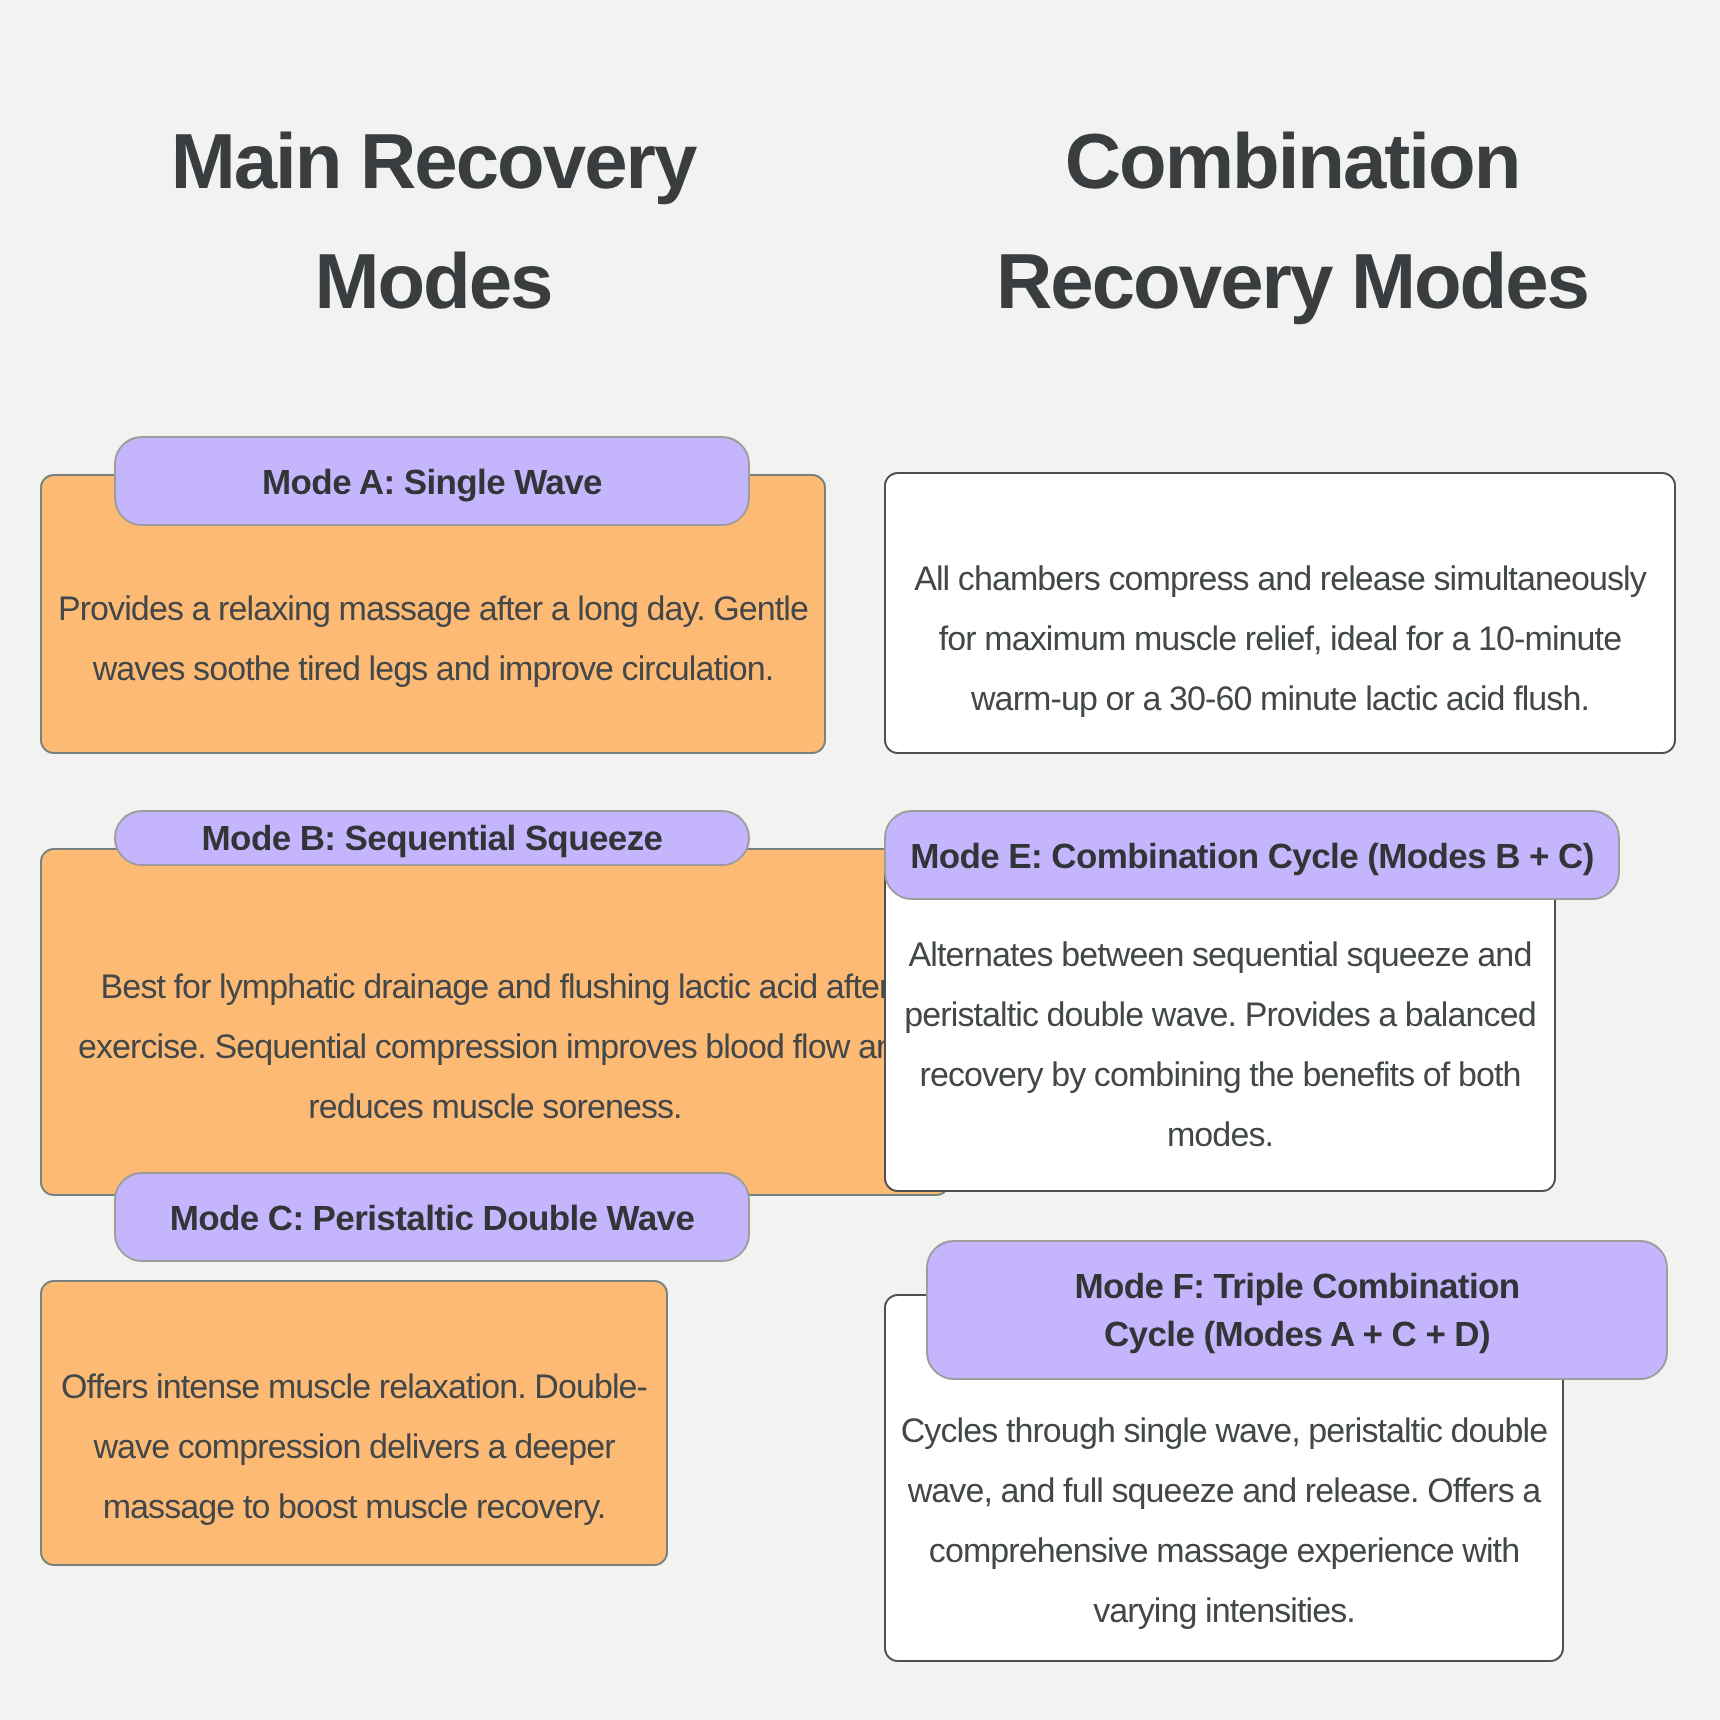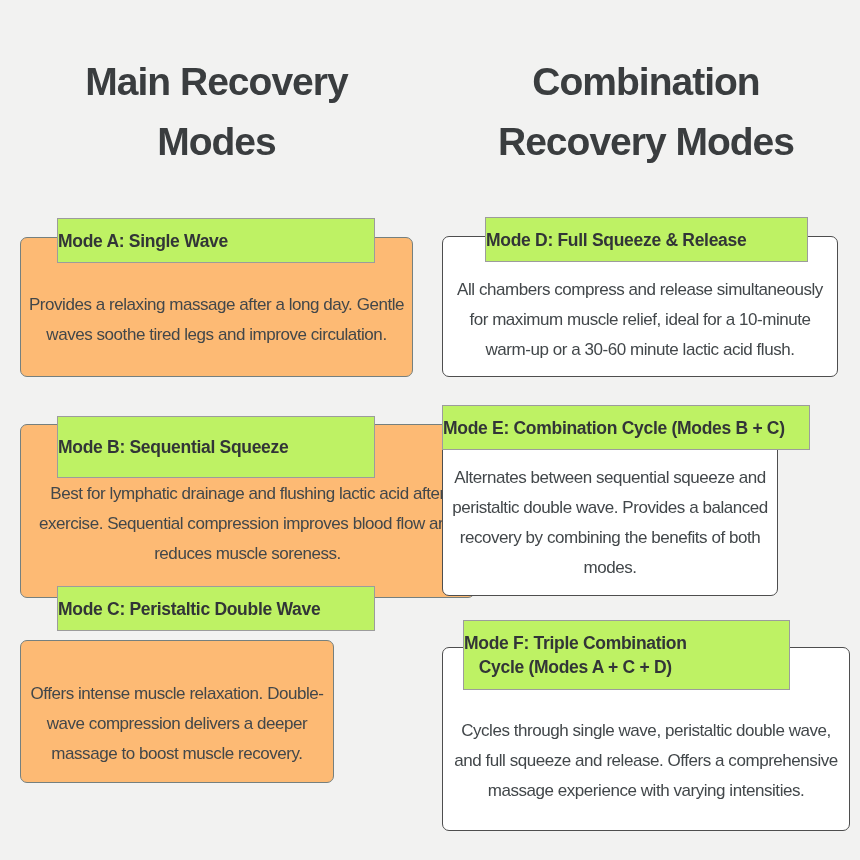--- a/index.html
+++ b/index.html
@@ -49,50 +49,50 @@
     padding: 0 7px;
     text-align: center;
     font-size: 17px;
     letter-spacing: -0.45px;
     line-height: 30px;
     color: #42474a;
   }
   .card-head {
     position: absolute;
     box-sizing: border-box;
-    background: #bef264;
+    background: #c4b5fd;
     border: 1.5px solid #9c9c9c;
-    border-radius: 0;
+    border-radius: 14px;
     display: flex;
     align-items: center;
-    justify-content: flex-start;
+    justify-content: center;
   }
   .head-text {
     text-align: center;
     font-size: 17.5px;
     font-weight: bold;
     letter-spacing: -0.3px;
     line-height: 24px;
     color: #323537;
     white-space: pre-line;
   }
 
   
   .body-a { left: 20px;  top: 237px; width: 393px; height: 140px; padding-top: 26px; }
   .head-a { left: 57px;  top: 218px; width: 318px; height: 45px; }
   .body-b { left: 20px;  top: 424px; width: 455px; height: 174px; padding-top: 26px; }
-  .head-b { left: 57px;  top: 416px; width: 318px; height: 62px; }
+  .head-b { left: 57px;  top: 405px; width: 318px; height: 28px; }
   .body-c { left: 20px;  top: 640px; width: 314px; height: 143px; padding-top: 25px; }
   .head-c { left: 57px;  top: 586px; width: 318px; height: 45px; }
   .body-d { left: 442px; top: 236px; width: 396px; height: 141px; padding-top: 27px; justify-content: flex-end; }
   .head-d { left: 485px; top: 217px; width: 323px; height: 45px; }
   .body-e { left: 442px; top: 424px; width: 336px; height: 172px; padding-top: 26px; }
   .head-e { left: 442px; top: 405px; width: 368px; height: 45px; }
-  .body-f { left: 442px; top: 647px; width: 408px; height: 184px; padding-top: 43px; }
-  .head-f { left: 463px; top: 620px; width: 327px; height: 70px; }
+  .body-f { left: 442px; top: 647px; width: 340px; height: 184px; padding-top: 43px; }
+  .head-f { left: 463px; top: 620px; width: 371px; height: 70px; }
 </style>
 </head>
 <body>
 
 <div class="page">
 
   <div class="col-title left">Main Recovery
 Modes</div>
 
   <div class="col-title right">Combination
@@ -115,23 +115,20 @@
   <div class="card-body teal body-c">
     <p class="body-text">Offers intense muscle relaxation. Double-wave compression delivers a deeper massage to boost muscle recovery.</p>
   </div>
   <div class="card-head head-c">
     <span class="head-text">Mode C: Peristaltic Double Wave</span>
   </div>
 
   <div class="card-body white body-d">
     <p class="body-text">All chambers compress and release simultaneously for maximum muscle relief, ideal for a 10-minute warm-up or a 30-60 minute lactic acid flush.</p>
   </div>
-  <div class="card-head head-d">
-    <span class="head-text">Mode D: Full Squeeze &amp; Release</span>
-  </div>
 
   <div class="card-body white body-e">
     <p class="body-text">Alternates between sequential squeeze and peristaltic double wave. Provides a balanced recovery by combining the benefits of both modes.</p>
   </div>
   <div class="card-head head-e">
     <span class="head-text">Mode E: Combination Cycle (Modes B + C)</span>
   </div>
 
   <div class="card-body white body-f">
     <p class="body-text">Cycles through single wave, peristaltic double wave, and full squeeze and release. Offers a comprehensive massage experience with varying intensities.</p>

